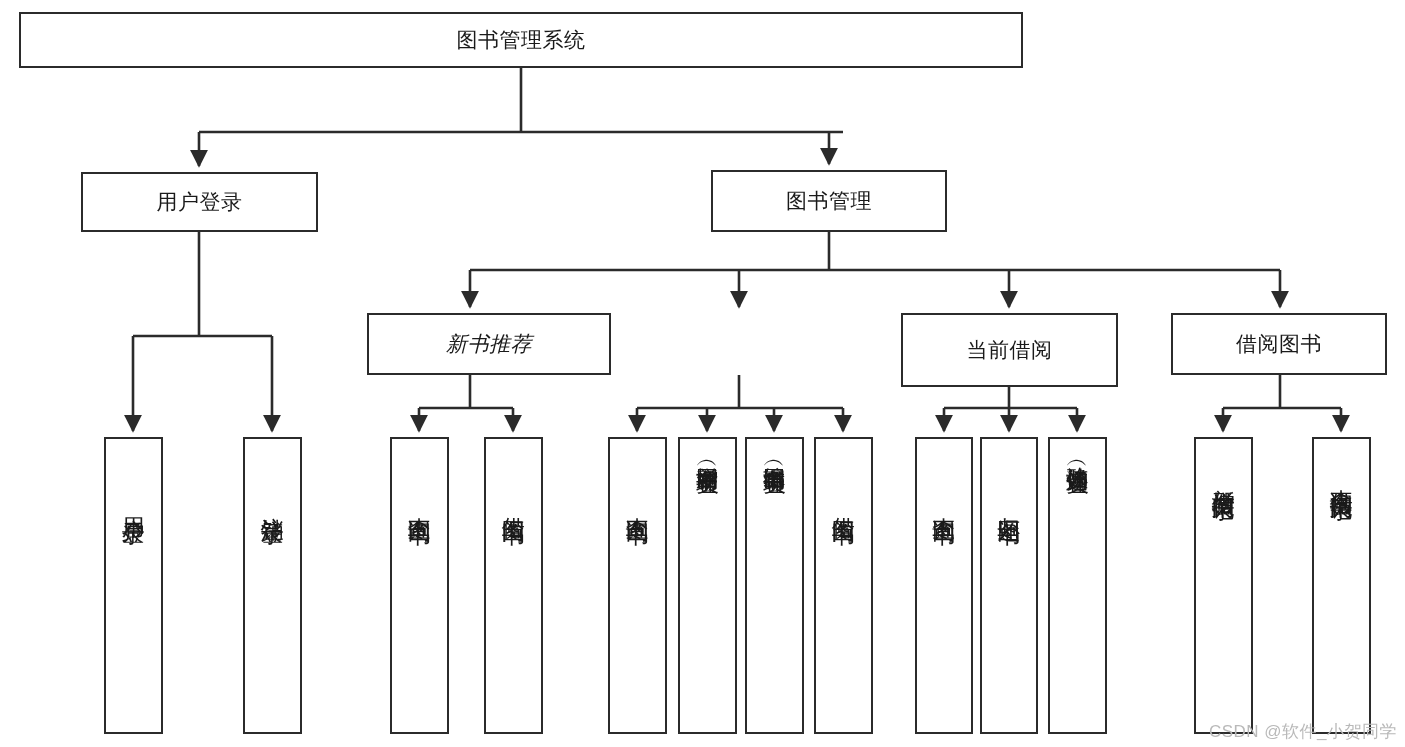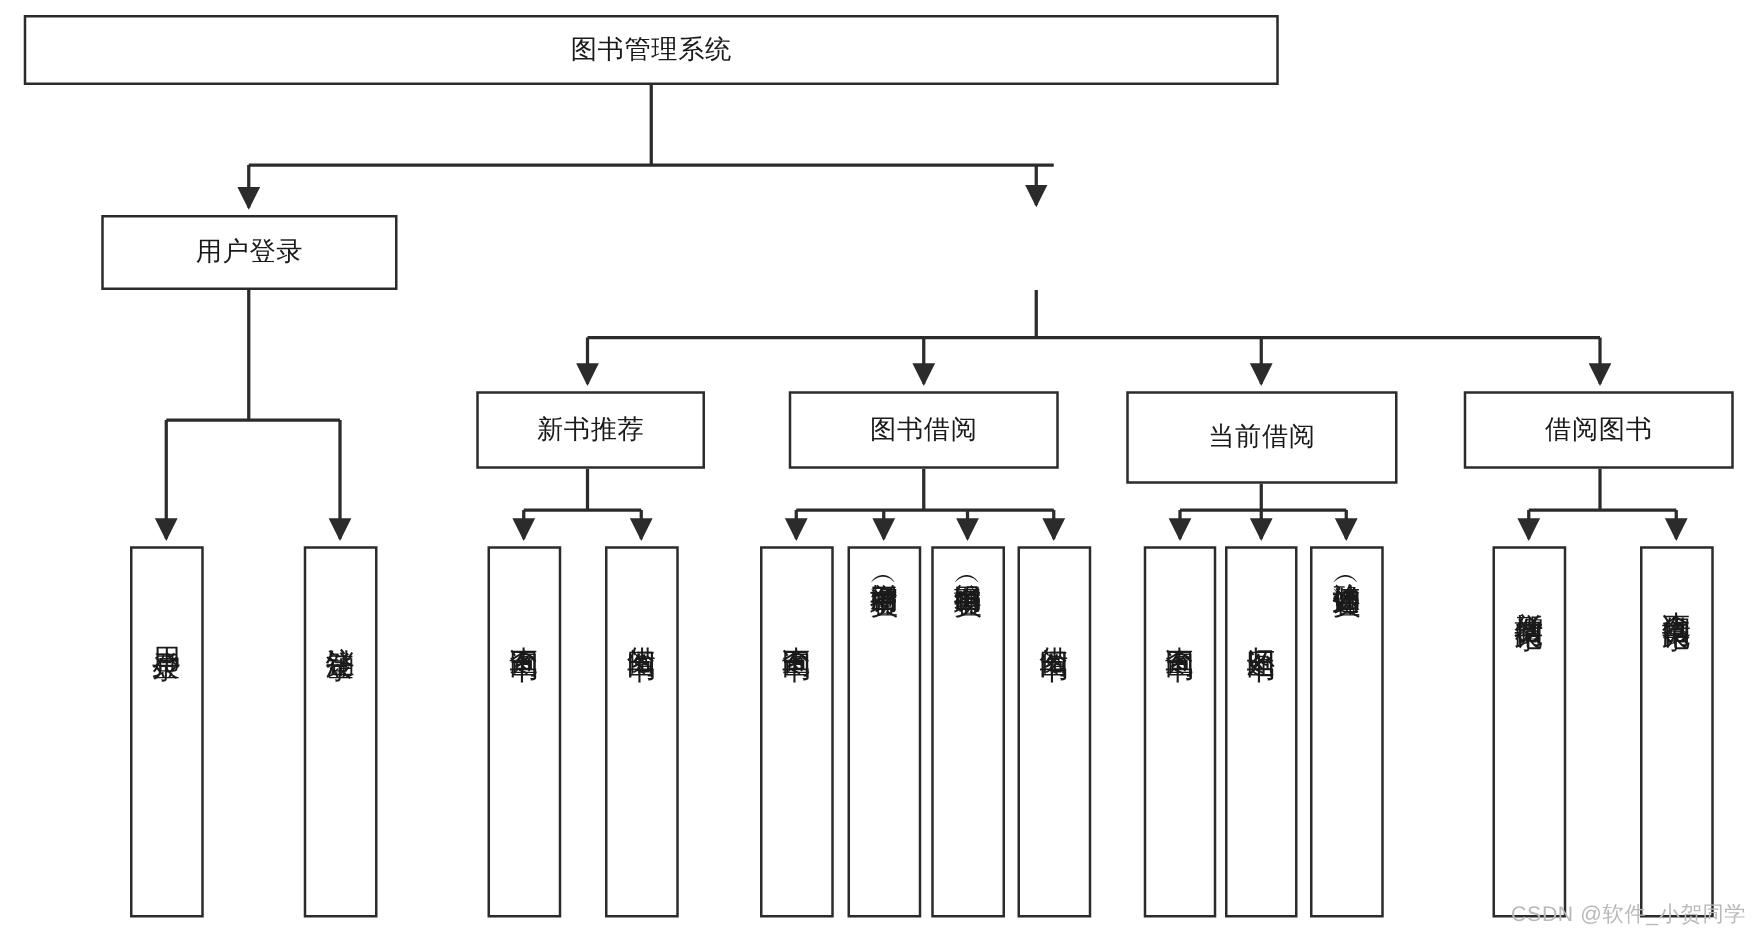--- a/index.html
+++ b/index.html
@@ -126,26 +126,26 @@
     </g>
   </svg>
 
   <div class="node horiz" style="left:19px; top:12px; width:1004px; height:56px;">
     <span class="label">图书管理系统</span>
   </div>
 
   <div class="node horiz" style="left:81px; top:172px; width:237px; height:60px;">
     <span class="label">用户登录</span>
   </div>
+  <div class="node horiz" style="left:711px; top:170px; width:236px; height:62px;">
+    <span class="label">图书管理</span>
+  </div>
 
-  <div class="node horiz" style="left:381px; top:313px; width:183px; height:62px;">
+  <div class="node horiz" style="left:367px; top:313px; width:244px; height:62px;font-style:italic;">
     <span class="label">新书推荐</span>
-  </div>
-  <div class="node horiz" style="left:631px; top:313px; width:216px; height:62px;">
-    <span class="label">图书借阅</span>
   </div>
   <div class="node horiz" style="left:901px; top:313px; width:217px; height:74px;">
     <span class="label">当前借阅</span>
   </div>
   <div class="node horiz" style="left:1171px; top:313px; width:216px; height:62px;">
     <span class="label">借阅图书</span>
   </div>
 
   <div class="node vert" style="left:104px; top:437px; width:59px; height:297px; padding-top:60px;">
     <span class="label">用户登录</span>

